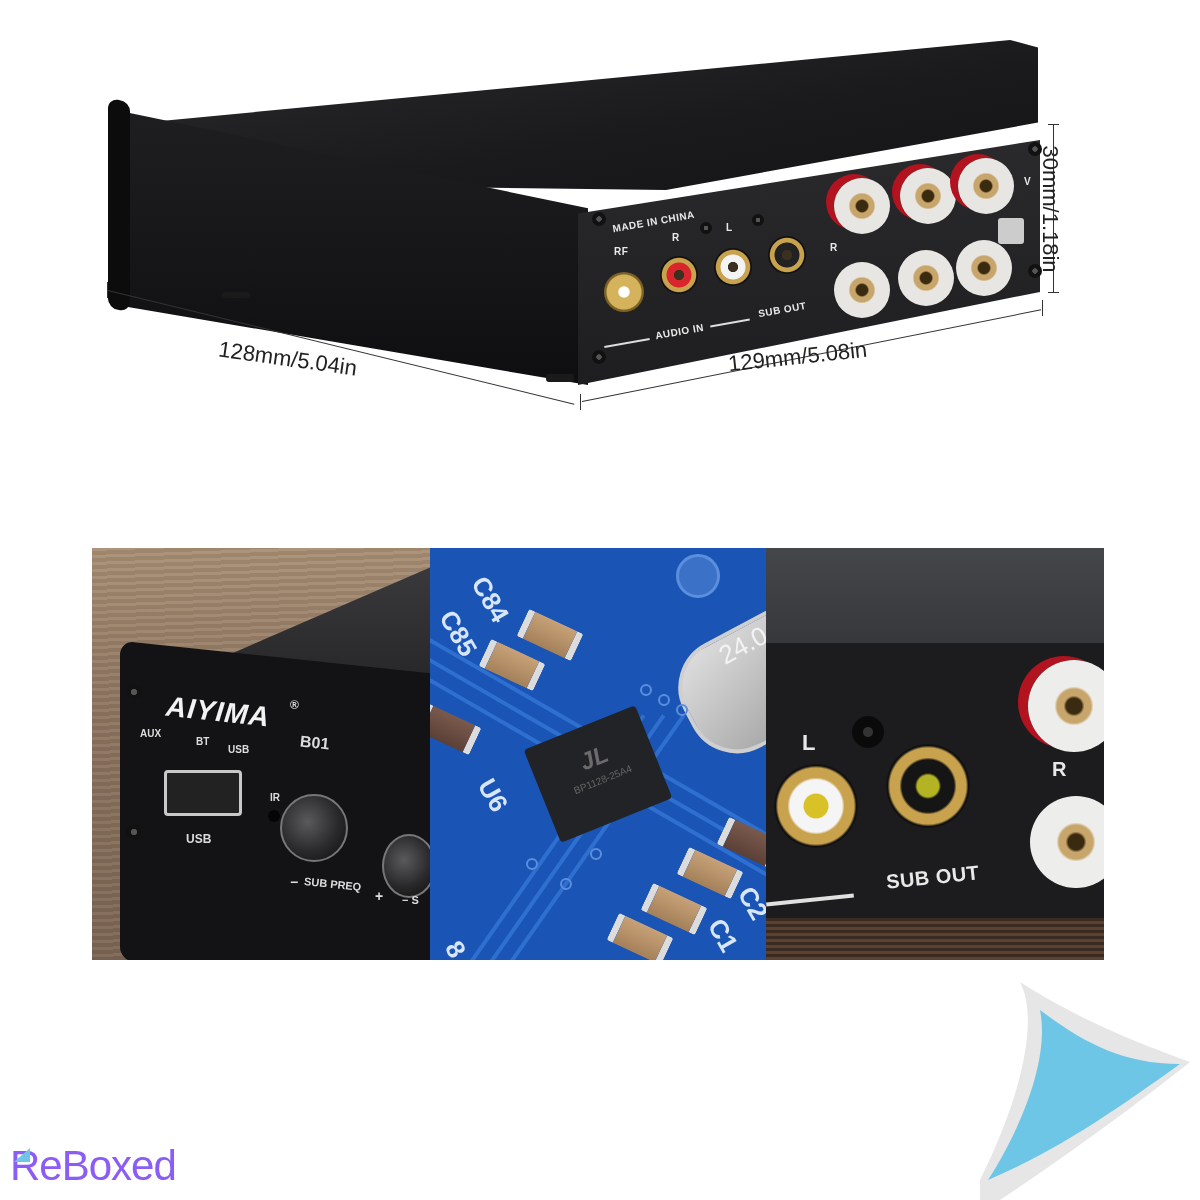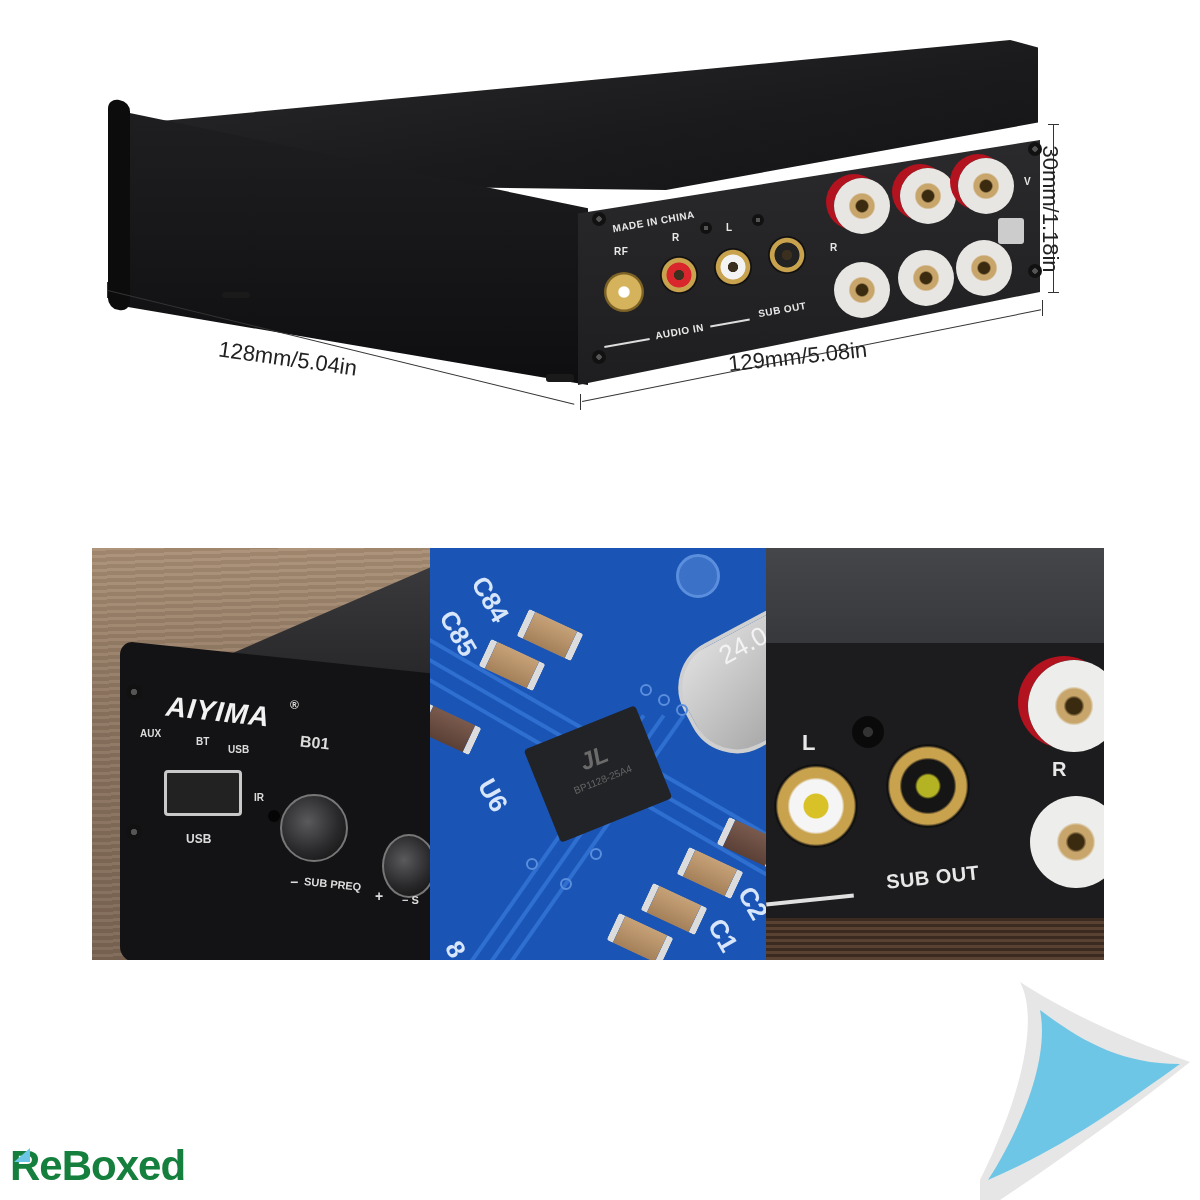--- a/index.html
+++ b/index.html
@@ -52,21 +52,21 @@
   .chip-text{color:#6b6b6b;font-size:24px;font-weight:bold;font-style:italic;}
   .crystal{width:170px;height:110px;border-radius:50px;background:linear-gradient(160deg,#e0e0e0,#9a9a9a);border:4px solid #cfcfcf;transform:rotate(-28deg);}
   .silk{color:#d8e6fb;font-size:26px;font-weight:bold;}
   .via{width:8px;height:8px;border-radius:50%;border:2px solid #5b8fde;}
   
   .back-face{left:0;top:95px;width:338px;height:330px;background:#1c1c1e;}
   .rca-big{width:84px;height:84px;border-radius:50%;}
   .big-post{width:92px;height:92px;border-radius:50%;background:radial-gradient(circle,#3a2a10 0 12%,#c8a56a 16% 26%,#ededeb 30% 70%,#a0a0a0 74% 100%);}
   .wood-bottom{left:0;top:370px;width:100%;height:60px;background:repeating-linear-gradient(180deg,#3a2a20 0 3px,#5a4232 3px 6px);}
   
-  .logo-text{color:#15803d;font-weight:bold;font-size:42px;letter-spacing:-1px;}
+  .logo-text{color:#8b5cf6;font-weight:normal;font-size:42px;letter-spacing:-1px;}
   .logo-flag{width:16px;height:14px;background:#6ec6e6;clip-path:polygon(0 100%,100% 0,100% 100%);}
 </style>
 </head>
 <body>
 
 <div id="top-shot" class="abs">
   <div class="abs box-top"></div>
   <div class="abs box-side"></div>
   <div class="abs box-side-cap"></div>
   <div class="abs rear-panel"></div>
@@ -127,21 +127,21 @@
   <div class="abs screw" style="left:34px;top:136px;width:16px;height:16px"></div>
   <div class="abs screw" style="left:34px;top:276px;width:16px;height:16px"></div>
   <div class="abs brand" style="left:74px;top:148px;transform:rotate(6deg)">AIYIMA</div>
   <div class="abs small-w" style="left:198px;top:150px;font-size:12px">®</div>
   <div class="abs small-w" style="left:208px;top:186px;font-size:16px;transform:rotate(6deg)">B01</div>
   <div class="abs small-w" style="left:48px;top:180px">AUX</div>
   <div class="abs small-w" style="left:104px;top:188px">BT</div>
   <div class="abs small-w" style="left:136px;top:196px">USB</div>
   <div class="abs usb-port" style="left:72px;top:222px"></div>
   <div class="abs small-w" style="left:94px;top:284px;font-size:12px">USB</div>
-  <div class="abs small-w" style="left:162px;top:244px">IR</div>
+  <div class="abs small-w" style="left:178px;top:244px">IR</div>
   <div class="abs" style="left:176px;top:262px;width:12px;height:12px;border-radius:50%;background:#050505"></div>
   <div class="abs knob" style="left:188px;top:246px;width:64px;height:64px"></div>
   <div class="abs knob" style="left:290px;top:286px;width:50px;height:60px"></div>
   <div class="abs small-w" style="left:212px;top:330px;font-size:11px;transform:rotate(6deg)">SUB PREQ</div>
   <div class="abs small-w" style="left:198px;top:326px;font-size:14px">−</div>
   <div class="abs small-w" style="left:283px;top:340px;font-size:14px">+</div>
   <div class="abs small-w" style="left:310px;top:346px;font-size:11px">− S</div>
 </div>
 
 <div id="panel-pcb" class="abs panel">

